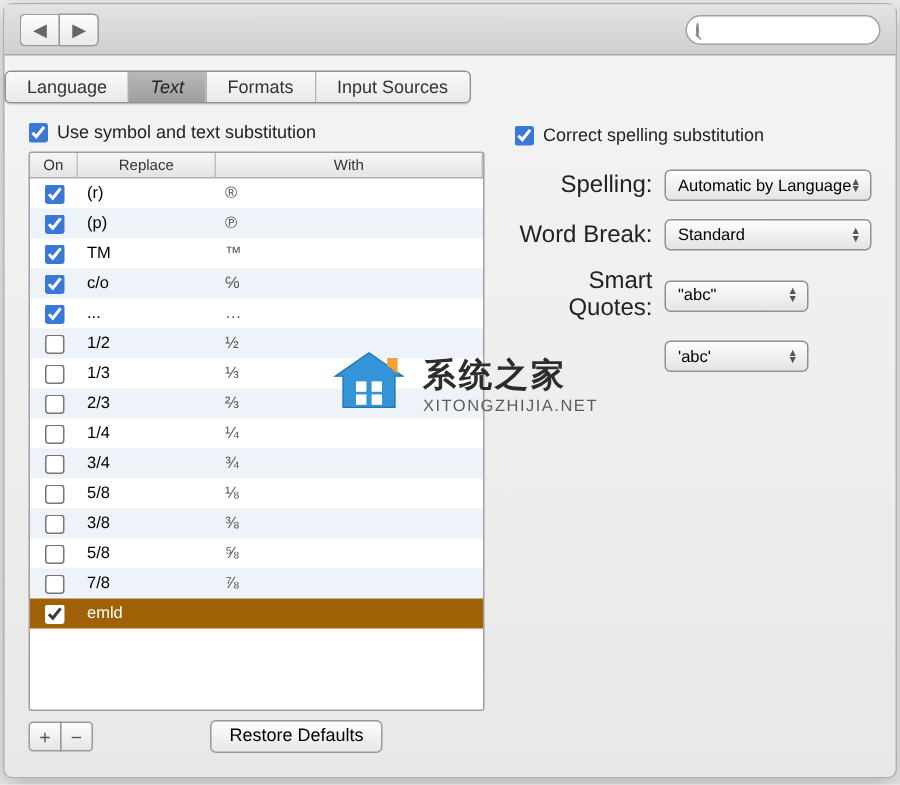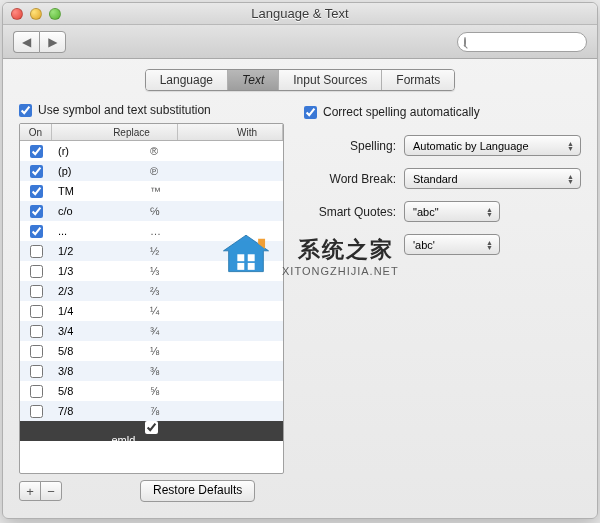--- a/index.html
+++ b/index.html
@@ -19,103 +19,95 @@
 .btn-group { display: flex; }
 .tb-btn { height: 22px; background: linear-gradient(#fdfdfd, #e9e9e9); border: 1px solid #9a9a9a; border-radius: 4px; padding: 0 8px; display: flex; align-items: center; justify-content: center; box-shadow: 0 1px 0 rgba(255,255,255,0.8) inset; color: #444; font-size: 12px; }
 .tb-btn:first-child:not(:last-child){ border-radius: 4px 0 0 4px; border-right: none; }
 .tb-btn:last-child:not(:first-child){ border-radius: 0 4px 4px 0; }
 .arrow { font-size: 12px; color: #666; }
 .searchbox { margin-left: auto; width: 130px; height: 20px; border-radius: 10px; border: 1px solid #a0a0a0; background: #fff; display: flex; align-items: center; padding: 0 6px; gap: 4px; }
 .searchbox .mag { width: 10px; height: 10px; border: 1.3px solid #888; border-radius: 50%; position: relative; }
 .searchbox .mag:after { content:""; position:absolute; width:5px; height:1.3px; background:#888; transform:rotate(45deg); bottom:-2px; right:-3px; }
 .searchbox input { border:none; outline:none; flex:1; font-size:11px; background:transparent; }
 
-.tabbar { display:flex; justify-content:center; padding: 10px 0 6px; }
+.tabbar { display:flex; justify-content:flex-start; padding: 10px 0 6px; }
 .tabs { display:flex; border:1px solid #909090; border-radius:4px; overflow:hidden; box-shadow:0 1px 1px rgba(0,0,0,0.1); }
 .tab { padding: 3px 14px; background: linear-gradient(#fafafa,#e8e8e8); border-right:1px solid #b0b0b0; font-size:12px; color:#333; }
 .tab:last-child { border-right:none; }
 .tab.active { background: linear-gradient(#b8b8b8,#9e9e9e); color:#222;font-style:italic; }
 
 .content { flex:1; display:flex; padding: 6px 16px 16px; gap: 20px; }
-.col-left { width: 265px; display:flex; flex-direction:column; }
+.col-left { width: 304px; display:flex; flex-direction:column; }
 .col-right { flex:1; padding-top: 2px; }
 
 .check-row { display:flex; align-items:center; gap:6px; margin-bottom:6px; }
 input[type=checkbox]{ width:13px; height:13px; accent-color:#3a78d6; }
 .check-row label { font-size:12px; color:#222; }
 
 .table { flex:1; border:1px solid #a0a0a0; background:#fff; display:flex; flex-direction:column; overflow:hidden; border-radius:2px; }
-.thead { display:flex; background: linear-gradient(#f6f6f6,#e4e4e4); border-bottom:1px solid #b0b0b0; height:17px;gap:34px; }
+.thead { display:flex; background: linear-gradient(#f6f6f6,#e4e4e4); border-bottom:1px solid #b0b0b0; height:17px; }
 .th { border-right:1px solid #c0c0c0; font-size:10px; color:#333; display:flex; align-items:center; justify-content:center; }
 .th-on { width:32px; } .th-rep { width:92px; } .th-with { flex:1; }
 .tbody { flex:1; overflow-y:auto; }
 .tr { display:flex; height:20px; align-items:center; }
 .tr:nth-child(even){ background:#eef3fa; }
-.tr.selected { background:#404040; color:#fff;flex-direction:column; }
+.tr.selected { background:#a16207; color:#fff; }
 .tr.selected input { accent-color:#fff; }
 .td { padding:0 6px; font-size:11px; }
 .td-on { width:32px; display:flex; justify-content:center; }
 .td-rep { width:92px; border-right:1px solid transparent; }
 .td-with { flex:1; color:#555; }
 .tr.selected .td-with { color:#fff; background:#fff; color:#000; }
 .tr.selected .withbox { background:#fff; color:#000; width:100%; height:18px; display:flex; align-items:center; padding:0 4px; border:1px solid #6fa0ee; }
 
 .tfoot { display:flex; align-items:center; padding-top:6px; gap:8px; }
 .sq-btn { width:22px; height:20px; background:linear-gradient(#fdfdfd,#e5e5e5); border:1px solid #999; border-radius:3px; display:flex; align-items:center; justify-content:center; font-size:13px; color:#555; }
 .sq-btn + .sq-btn { margin-left:-1px; border-radius:0 3px 3px 0; }
 .sq-btn:first-of-type { border-radius:3px 0 0 3px; }
 .restore { margin-left:70px; padding:2px 12px; height:22px; background:linear-gradient(#fdfdfd,#e6e6e6); border:1px solid #999; border-radius:4px; font-size:12px; }
 
 .form-row { display:flex; align-items:center; margin-bottom:12px; gap:8px; }
-.form-row .lbl { width:92px; text-align:right; font-size:12px; color:#222; }
+.form-row .lbl { width:92px; text-align:right; font-size:16px; color:#222; }
 .select { flex:1; height:21px; background:linear-gradient(#fdfdfd,#e4e4e4); border:1px solid #909090; border-radius:4px; display:flex; align-items:center; padding:0 8px; font-size:12px; position:relative; }
 .select.small { flex:none; width:96px; }
 .select .chev { position:absolute; right:6px; display:flex; flex-direction:column; font-size:7px; line-height:5px; color:#555; }
 
 .watermark { position:absolute; left:220px; top:230px; display:flex; align-items:center; gap:10px; pointer-events:none; opacity:0.95; }
 .wm-icon { width:52px; height:52px; display:flex; flex-direction:column; align-items:center; }
 .wm-icon svg { width:52px; height:52px; }
 .wm-text { display:flex; flex-direction:column; }
-.wm-cn { font-size:22px; font-weight:bold; color:#222; letter-spacing:2px;margin-left:16px; }
+.wm-cn { font-size:22px; font-weight:bold; color:#222; letter-spacing:2px; }
 .wm-url { font-size:11px; font-family:Arial; color:#555; letter-spacing:1px; }
 </style>
 </head>
 <body>
 
 <div class="window">
-  <div class="titlebar">
-    <div class="traffic">
-      <div class="dot red"></div>
-      <div class="dot yellow"></div>
-      <div class="dot green"></div>
-    </div>
-    <div class="wtitle">Language &amp; Text</div>
-  </div>
 
   <div class="toolbar">
     <div class="btn-group">
       <div class="tb-btn">
           <span class="arrow">◀</span>
         </div>
       <div class="tb-btn">
           <span class="arrow">▶</span>
         </div>
     </div>
     <div class="searchbox">
       <div class="mag"></div>
       <input type="text" placeholder="" style="">
     </div>
   </div>
 
   <div class="tabbar">
     <div class="tabs" id="tabs">
         <div class="tab">Language</div>
         <div class="tab active">Text</div>
+        <div class="tab">Formats</div>
         <div class="tab">Input Sources</div>
-        <div class="tab">Formats</div>
       </div>
   </div>
 
   <div class="content">
     <div class="col-left">
       <div class="check-row">
         <input type="checkbox" id="subchk" checked="" style="">
         <label>Use symbol and text substitution</label>
       </div>
       <div class="table">
@@ -236,21 +228,21 @@
           <div class="sq-btn">+</div>
           <div class="sq-btn">−</div>
         </div>
         <div class="restore">Restore Defaults</div>
       </div>
     </div>
 
     <div class="col-right">
       <div class="check-row">
         <input type="checkbox" id="corrchk" checked="" style="">
-        <label>Correct spelling automatically</label>
+        <label>Correct spelling substitution</label>
       </div>
       <div style="height:10px"></div>
       <div class="form-row">
         <div class="lbl">Spelling:</div>
         <div class="select">
           <span>Automatic by Language</span>
           <span class="chev">▲<br>▼</span>
         </div>
       </div>
       <div class="form-row">

